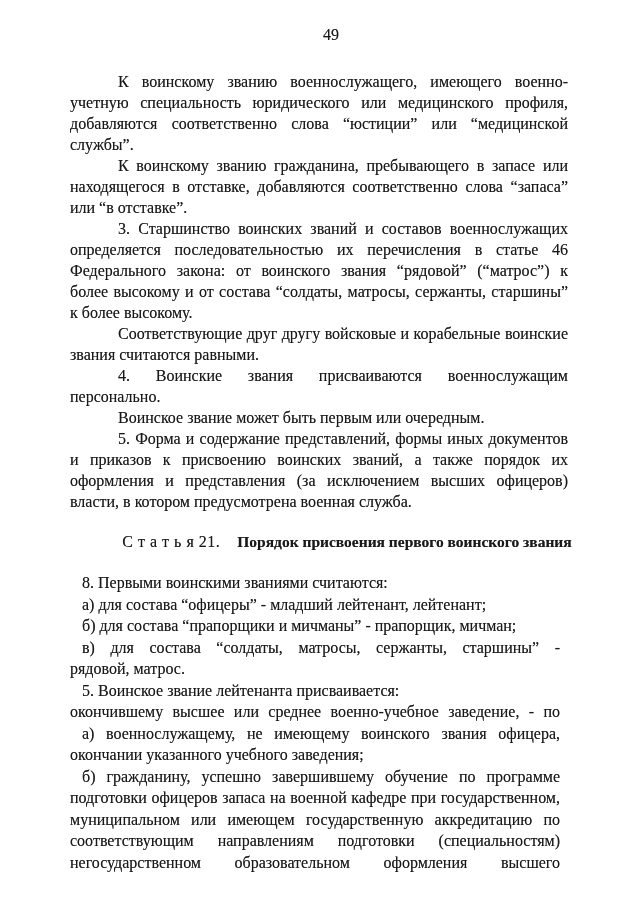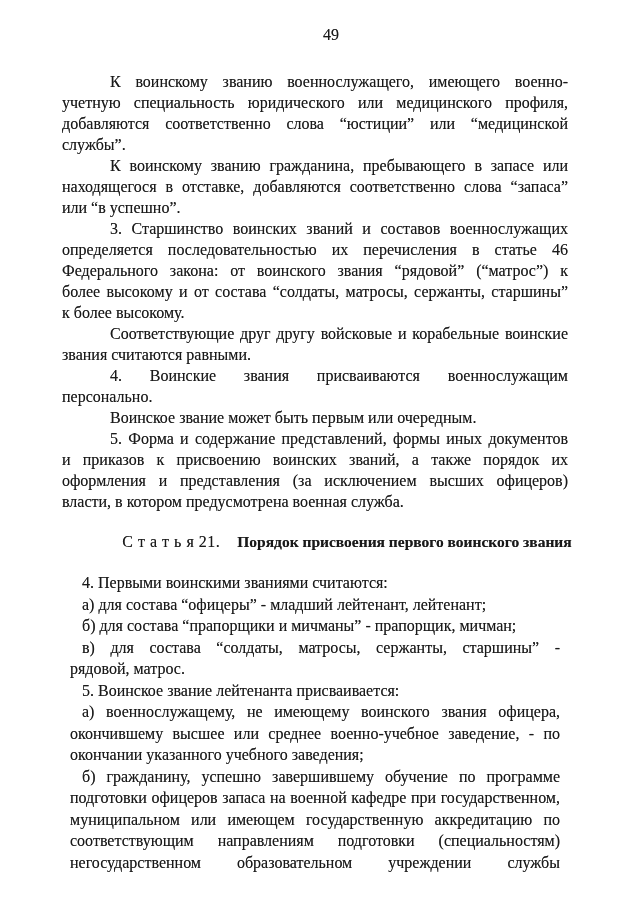--- a/index.html
+++ b/index.html
@@ -22,21 +22,21 @@
   }
   .textblock { position: absolute; font-size: 16px; }
   .block1 { left: 62px; top: 71px;  width: 506px; line-height: 21px; }
   .block2 { left: 70px; top: 572px; width: 490px; line-height: 21.5px; }
   .para { margin: 0; }
   .ln {
     text-align: justify;
     text-align-last: justify;
     -moz-text-align-last: justify;
   }
-  .block1 .ln { height: 21px; }
+  .block1 .ln { height: 21px; margin-left: 8px; }
   .block2 .ln { height: 21.5px; }
   .ln.end { text-align-last: left; -moz-text-align-last: left; }
   .block1 .ln.first { text-indent: 48px; }
   .block2 .ln.first { text-indent: 12px; }
   .heading {
     position: absolute;
     left: 62px; top: 533px;
     width: 520px;
     padding-left: 50px;
     font-size: 16px;
@@ -57,21 +57,21 @@
   <div class="textblock block1">
       <div class="para">
         <div class="ln first">К воинскому званию военнослужащего, имеющего военно-</div>
         <div class="ln">учетную специальность юридического или медицинского профиля,</div>
         <div class="ln">добавляются соответственно слова “юстиции” или “медицинской</div>
         <div class="ln end">службы”.</div>
       </div>
       <div class="para">
         <div class="ln first">К воинскому званию гражданина, пребывающего в запасе или</div>
         <div class="ln">находящегося в отставке, добавляются соответственно слова “запаса”</div>
-        <div class="ln end">или “в успешно”.</div>
+        <div class="ln end">или “в отставке”.</div>
       </div>
       <div class="para">
         <div class="ln first">3. Старшинство воинских званий и составов военнослужащих</div>
         <div class="ln">определяется последовательностью их перечисления в статье 46</div>
         <div class="ln">Федерального закона: от воинского звания “рядовой” (“матрос”) к</div>
         <div class="ln">более высокому и от состава “солдаты, матросы, сержанты, старшины”</div>
         <div class="ln end">к более высокому.</div>
       </div>
       <div class="para">
         <div class="ln first">Соответствующие друг другу войсковые и корабельные воинские</div>
@@ -91,42 +91,42 @@
         <div class="ln end">власти, в котором предусмотрена военная служба.</div>
       </div>
     </div>
 
   <div class="heading">
     <span class="num">С т а т ь я  21.</span><span class="title">Порядок присвоения первого воинского звания</span>
   </div>
 
   <div class="textblock block2">
       <div class="para">
-        <div class="ln first end">4. Первыми воинскими званиями считаются:</div>
+        <div class="ln first end">8. Первыми воинскими званиями считаются:</div>
       </div>
       <div class="para">
         <div class="ln first end">а) для состава “офицеры” - младший лейтенант, лейтенант;</div>
       </div>
       <div class="para">
         <div class="ln first end">б) для состава “прапорщики и мичманы” - прапорщик, мичман;</div>
       </div>
       <div class="para">
         <div class="ln first">в) для состава “солдаты, матросы, сержанты, старшины” -</div>
         <div class="ln end">рядовой, матрос.</div>
       </div>
       <div class="para">
         <div class="ln first end">5. Воинское звание лейтенанта присваивается:</div>
       </div>
       <div class="para">
+        <div class="ln">окончившему высшее или среднее военно-учебное заведение, - по</div>
         <div class="ln first">а) военнослужащему, не имеющему воинского звания офицера,</div>
-        <div class="ln">окончившему высшее или среднее военно-учебное заведение, - по</div>
         <div class="ln end">окончании указанного учебного заведения;</div>
       </div>
       <div class="para">
         <div class="ln first">б) гражданину, успешно завершившему обучение по программе</div>
         <div class="ln">подготовки офицеров запаса на военной кафедре при государственном,</div>
         <div class="ln">муниципальном или имеющем государственную аккредитацию по</div>
         <div class="ln">соответствующим направлениям подготовки (специальностям)</div>
-        <div class="ln">негосударственном образовательном учреждении службы</div>
+        <div class="ln">негосударственном образовательном оформления высшего</div>
       </div>
     </div>
 
 </div>
 
 </body></html>

